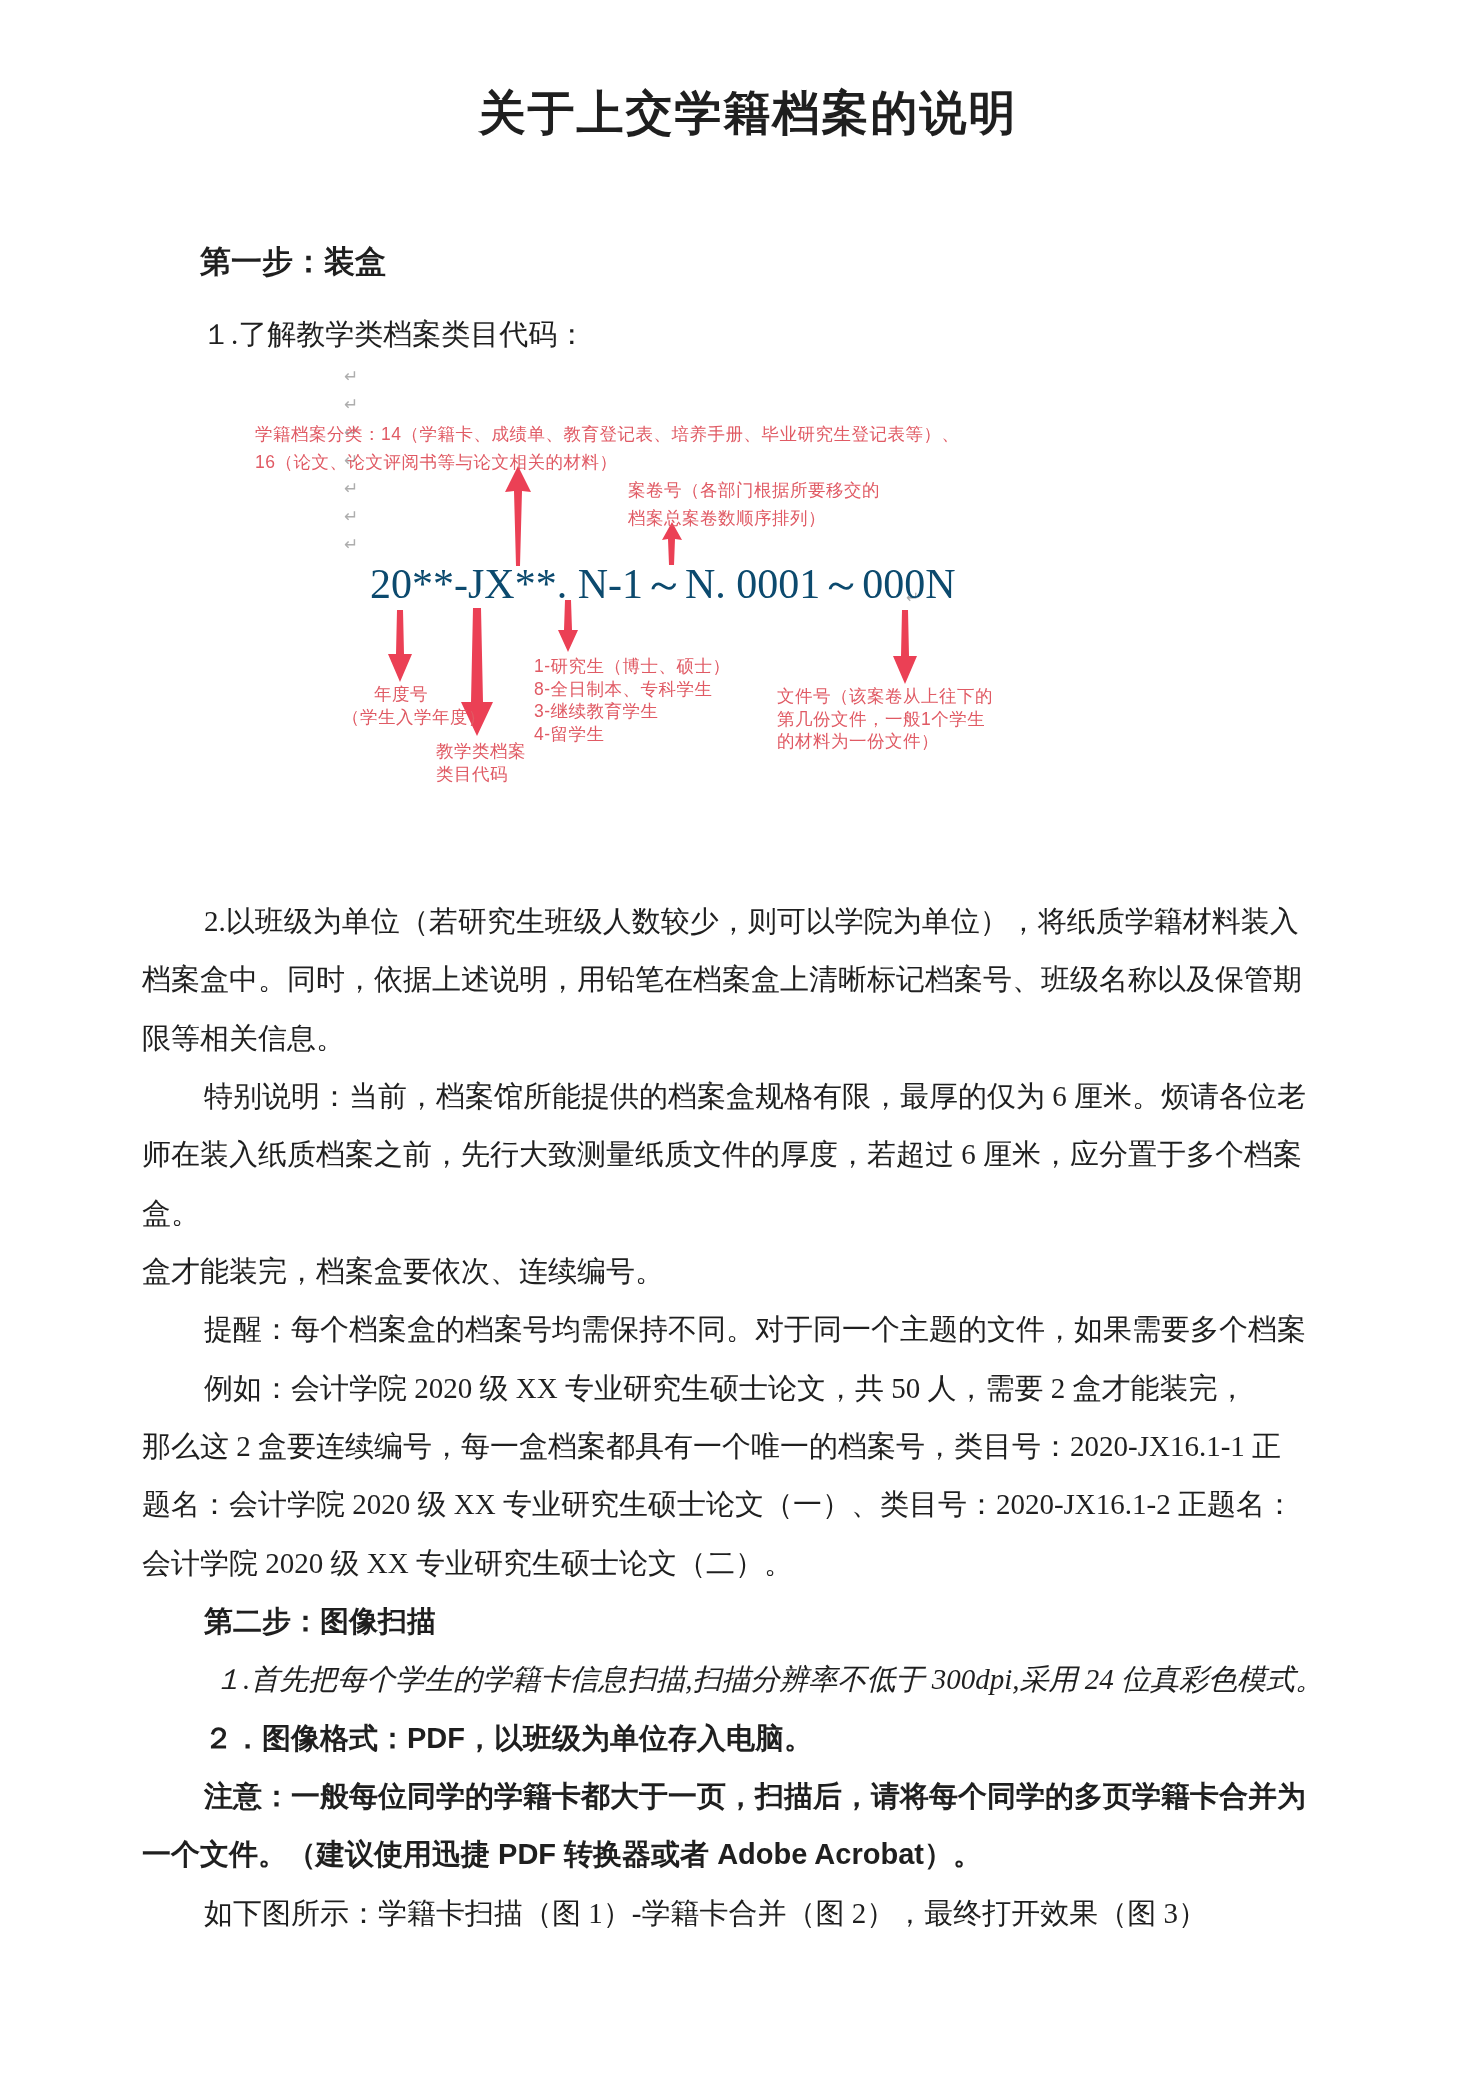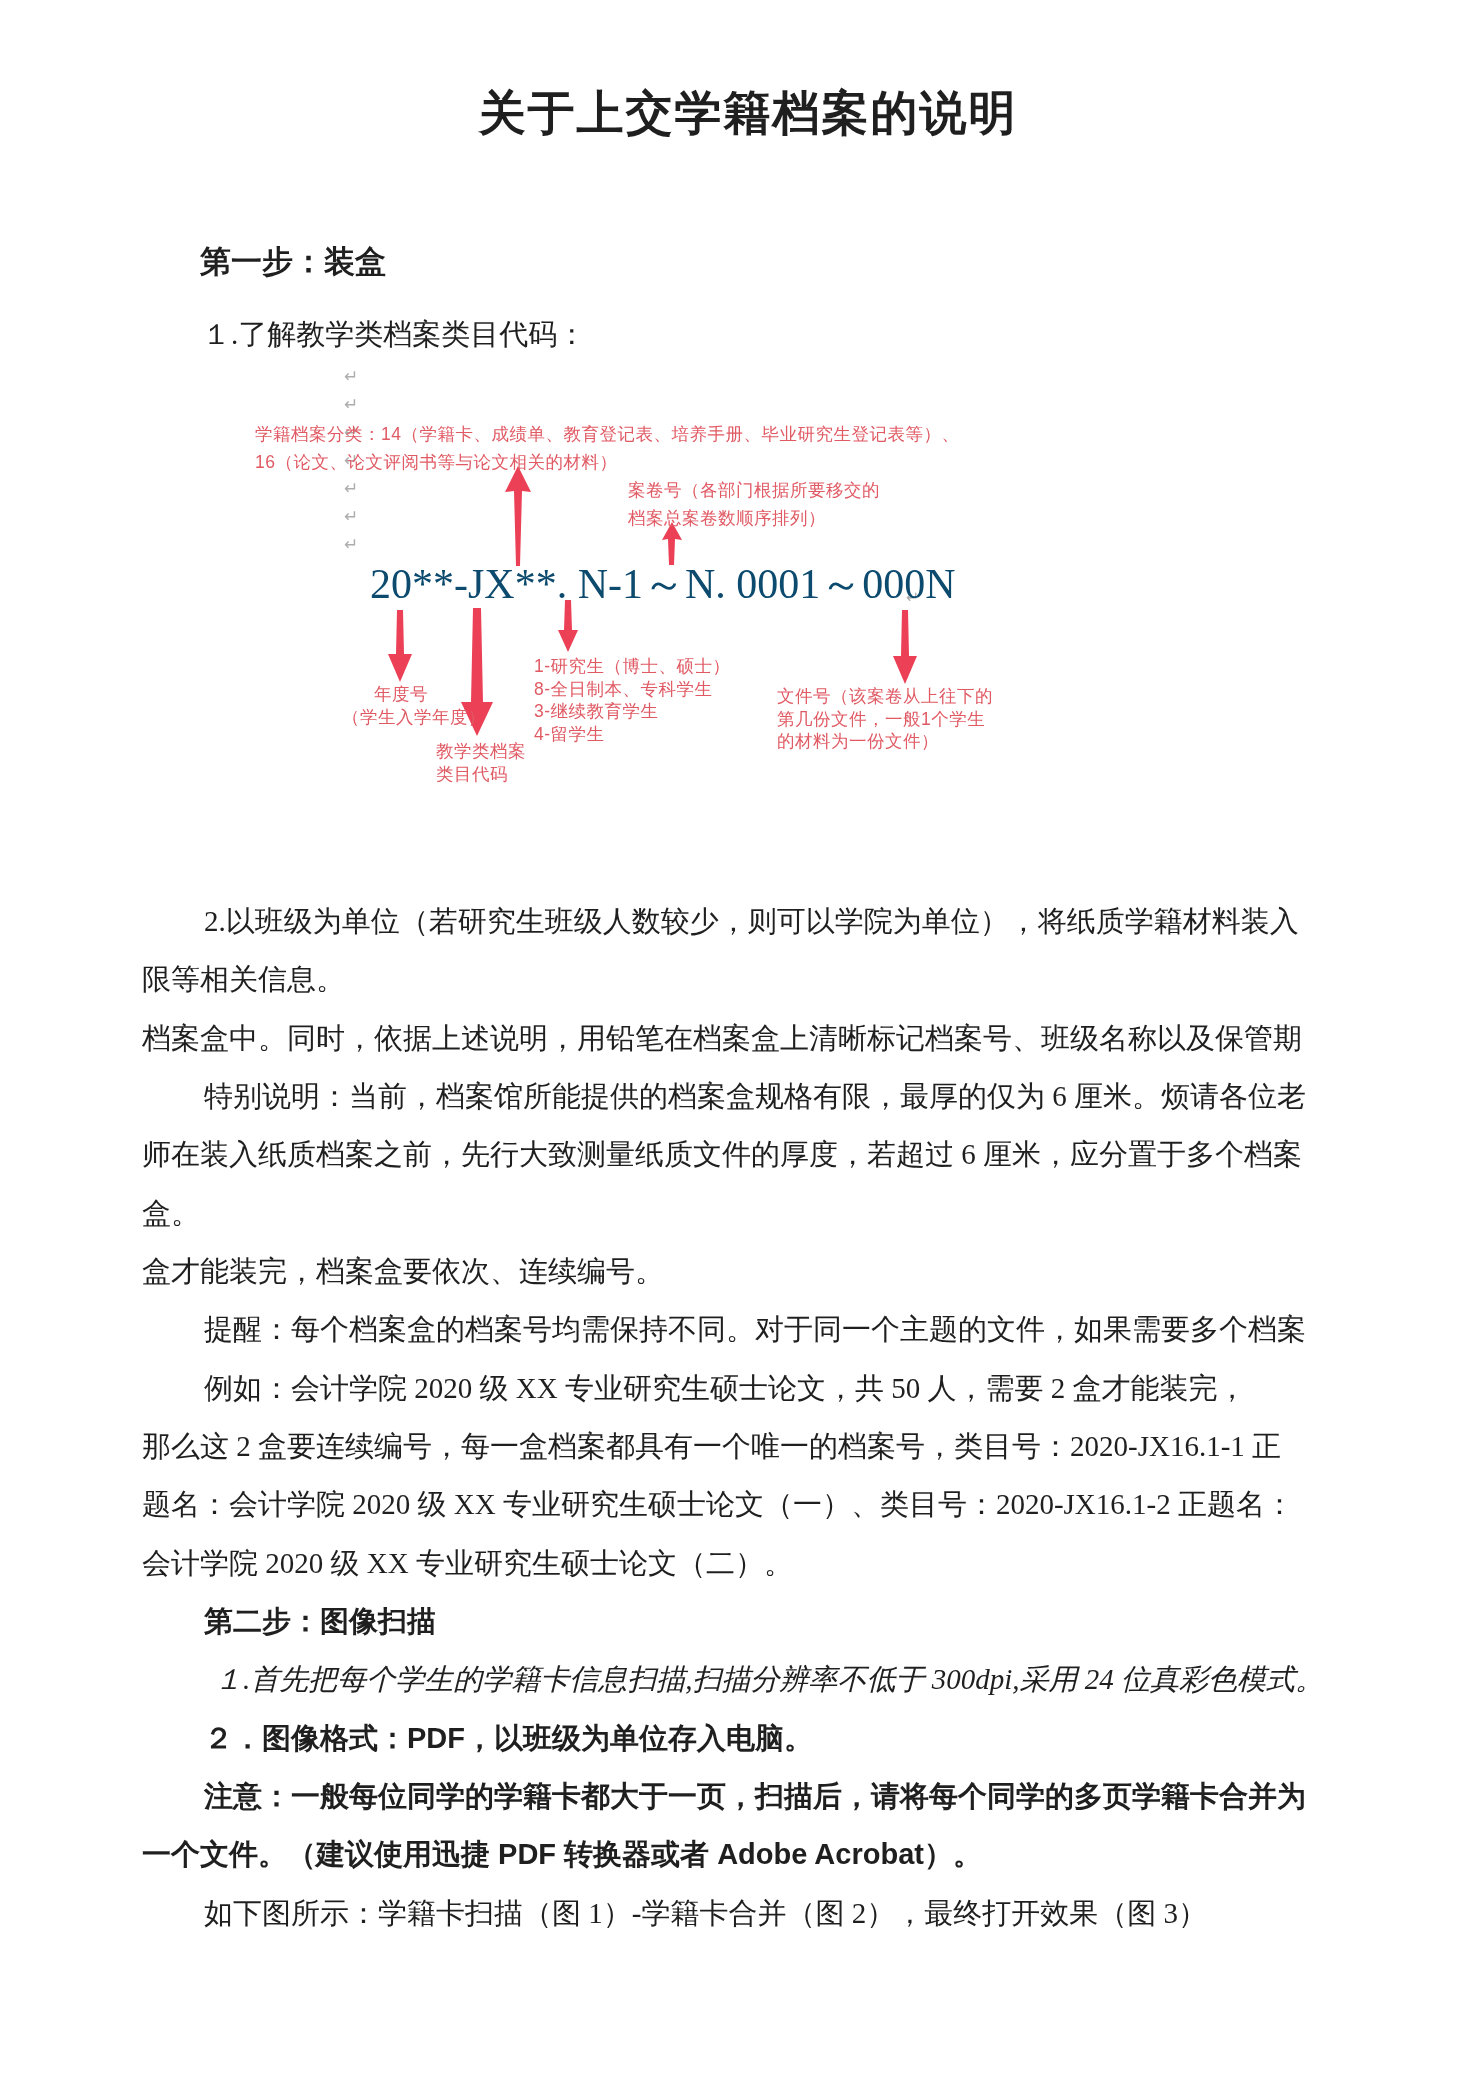--- a/index.html
+++ b/index.html
@@ -108,22 +108,22 @@
 
     <div class="red-note tight" style="left:436px;top:740px">
       <div>教学类档案</div>
       <div>类目代码</div>
     </div>
 
   </div>
 
   <div class="body-lines">
     <div class="bline ind">2.以班级为单位（若研究生班级人数较少，则可以学院为单位），将纸质学籍材料装入</div>
+    <div class="bline">档案盒中。同时，依据上述说明，用铅笔在档案盒上清晰标记档案号、班级名称以及保管期</div>
     <div class="bline">限等相关信息。</div>
-    <div class="bline">档案盒中。同时，依据上述说明，用铅笔在档案盒上清晰标记档案号、班级名称以及保管期</div>
     <div class="bline ind">特别说明：当前，档案馆所能提供的档案盒规格有限，最厚的仅为 6 厘米。烦请各位老</div>
     <div class="bline">师在装入纸质档案之前，先行大致测量纸质文件的厚度，若超过 6 厘米，应分置于多个档案</div>
     <div class="bline">盒。</div>
     <div class="bline">盒才能装完，档案盒要依次、连续编号。</div>
     <div class="bline ind">提醒：每个档案盒的档案号均需保持不同。对于同一个主题的文件，如果需要多个档案</div>
     <div class="bline ind">例如：会计学院 2020 级 XX 专业研究生硕士论文，共 50 人，需要 2 盒才能装完，</div>
     <div class="bline">那么这 2 盒要连续编号，每一盒档案都具有一个唯一的档案号，类目号：2020-JX16.1-1 正</div>
     <div class="bline">题名：会计学院 2020 级 XX 专业研究生硕士论文（一）、类目号：2020-JX16.1-2 正题名：</div>
     <div class="bline">会计学院 2020 级 XX 专业研究生硕士论文（二）。</div>
     <div class="bline ind bold">第二步：图像扫描</div>

